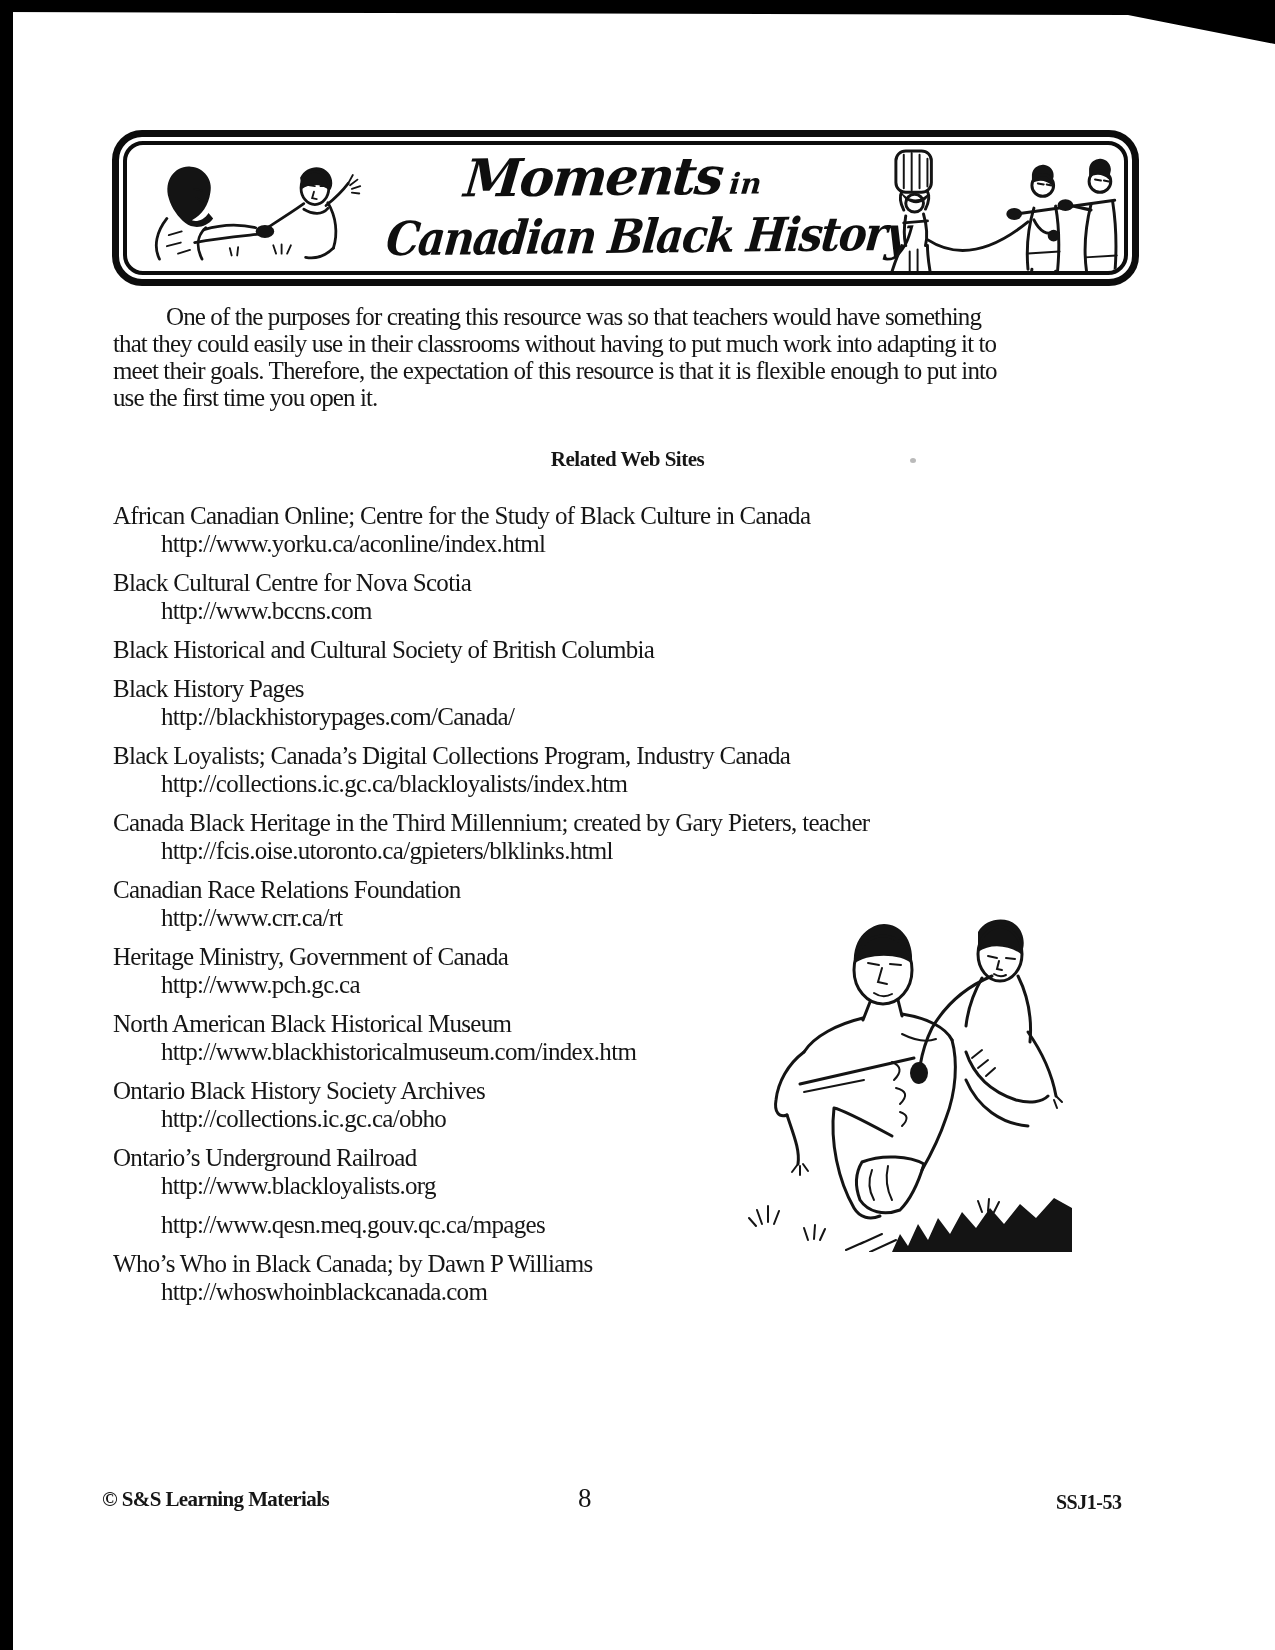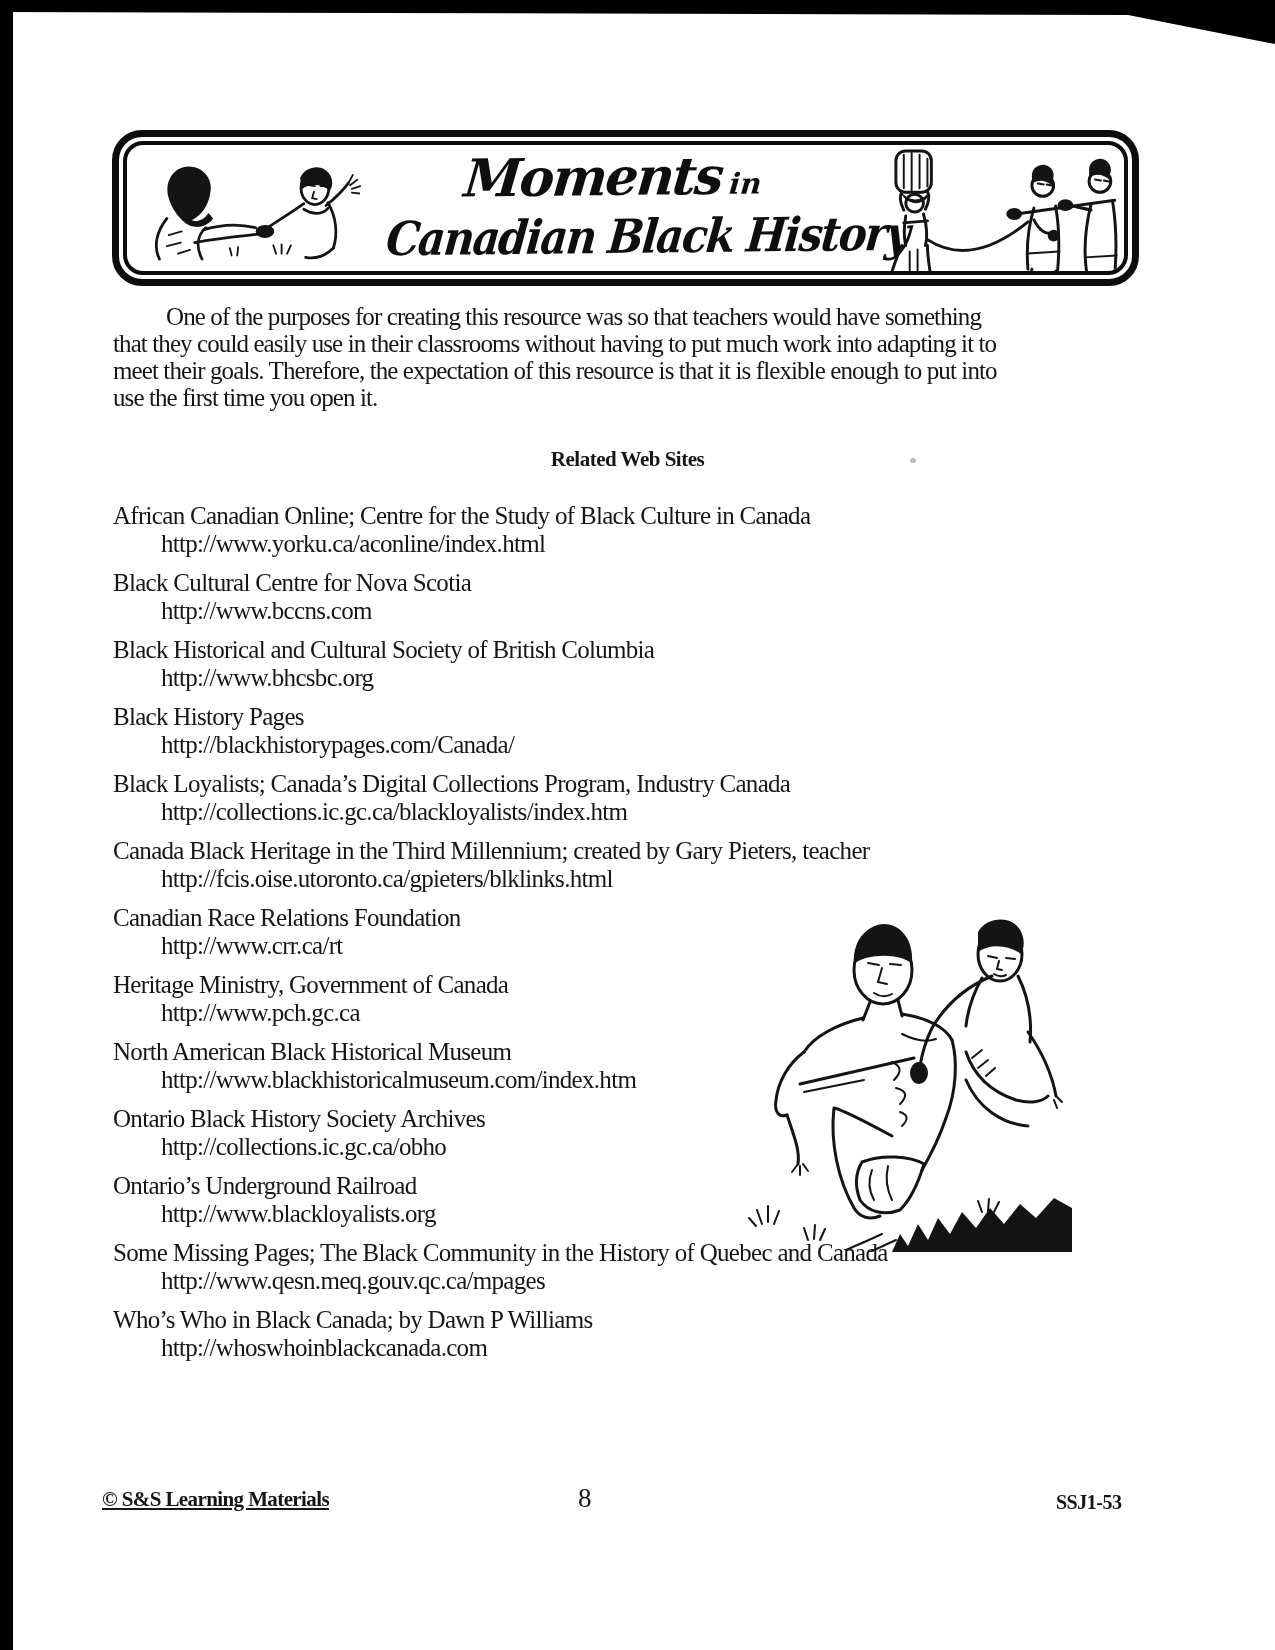--- a/index.html
+++ b/index.html
@@ -45,21 +45,21 @@
     font-size:25px; line-height:28px; letter-spacing:-0.7px; }
   .site { margin-bottom:11px; }
   .site-name, .site-url { white-space:nowrap; }
   .site-url { padding-left:48px; }
 
   
   #main-illo { position:absolute; left:742px; top:912px; }
 
   
   .footer-copy { position:absolute; left:102px; top:1487px; font-size:21px; font-weight:bold;
-    letter-spacing:-0.6px;text-decoration:underline; }
+    letter-spacing:-0.6px; }
   .footer-page { position:absolute; left:578px; top:1483px; font-size:27px; }
   .footer-code { position:absolute; left:1056px; top:1491px; font-size:20px; font-weight:bold;
     letter-spacing:-0.5px; }
 
   svg { display:block; }
   .ln { fill:none; stroke:#141414; stroke-width:3; stroke-linecap:round; stroke-linejoin:round; }
   .ln2 { fill:none; stroke:#141414; stroke-width:2; stroke-linecap:round; }
   .fl { fill:#141414; stroke:none; }
 </style>
 </head>
@@ -151,21 +151,20 @@
     <div class="site-url">http://www.yorku.ca/aconline/index.html</div>
   </div>
 
   <div class="site">
     <div class="site-name">Black Cultural Centre for Nova Scotia</div>
     <div class="site-url">http://www.bccns.com</div>
   </div>
 
   <div class="site">
     <div class="site-name">Black Historical and Cultural Society of British Columbia</div>
-    <div class="site-url">http://www.bhcsbc.org</div>
   </div>
 
   <div class="site">
     <div class="site-name">Black History Pages</div>
     <div class="site-url">http://blackhistorypages.com/Canada/</div>
   </div>
 
   <div class="site">
     <div class="site-name">Black Loyalists; Canada’s Digital Collections Program, Industry Canada</div>
     <div class="site-url">http://collections.ic.gc.ca/blackloyalists/index.htm</div>
@@ -196,21 +195,20 @@
     <div class="site-name">Ontario Black History Society Archives</div>
     <div class="site-url">http://collections.ic.gc.ca/obho</div>
   </div>
 
   <div class="site">
     <div class="site-name">Ontario’s Underground Railroad</div>
     <div class="site-url">http://www.blackloyalists.org</div>
   </div>
 
   <div class="site">
-    <div class="site-name">Some Missing Pages; The Black Community in the History of Quebec and Canada</div>
     <div class="site-url">http://www.qesn.meq.gouv.qc.ca/mpages</div>
   </div>
 
   <div class="site">
     <div class="site-name">Who’s Who in Black Canada; by Dawn P Williams</div>
     <div class="site-url">http://whoswhoinblackcanada.com</div>
   </div>
 </div>
 
   <div class="illo" id="main-illo">

